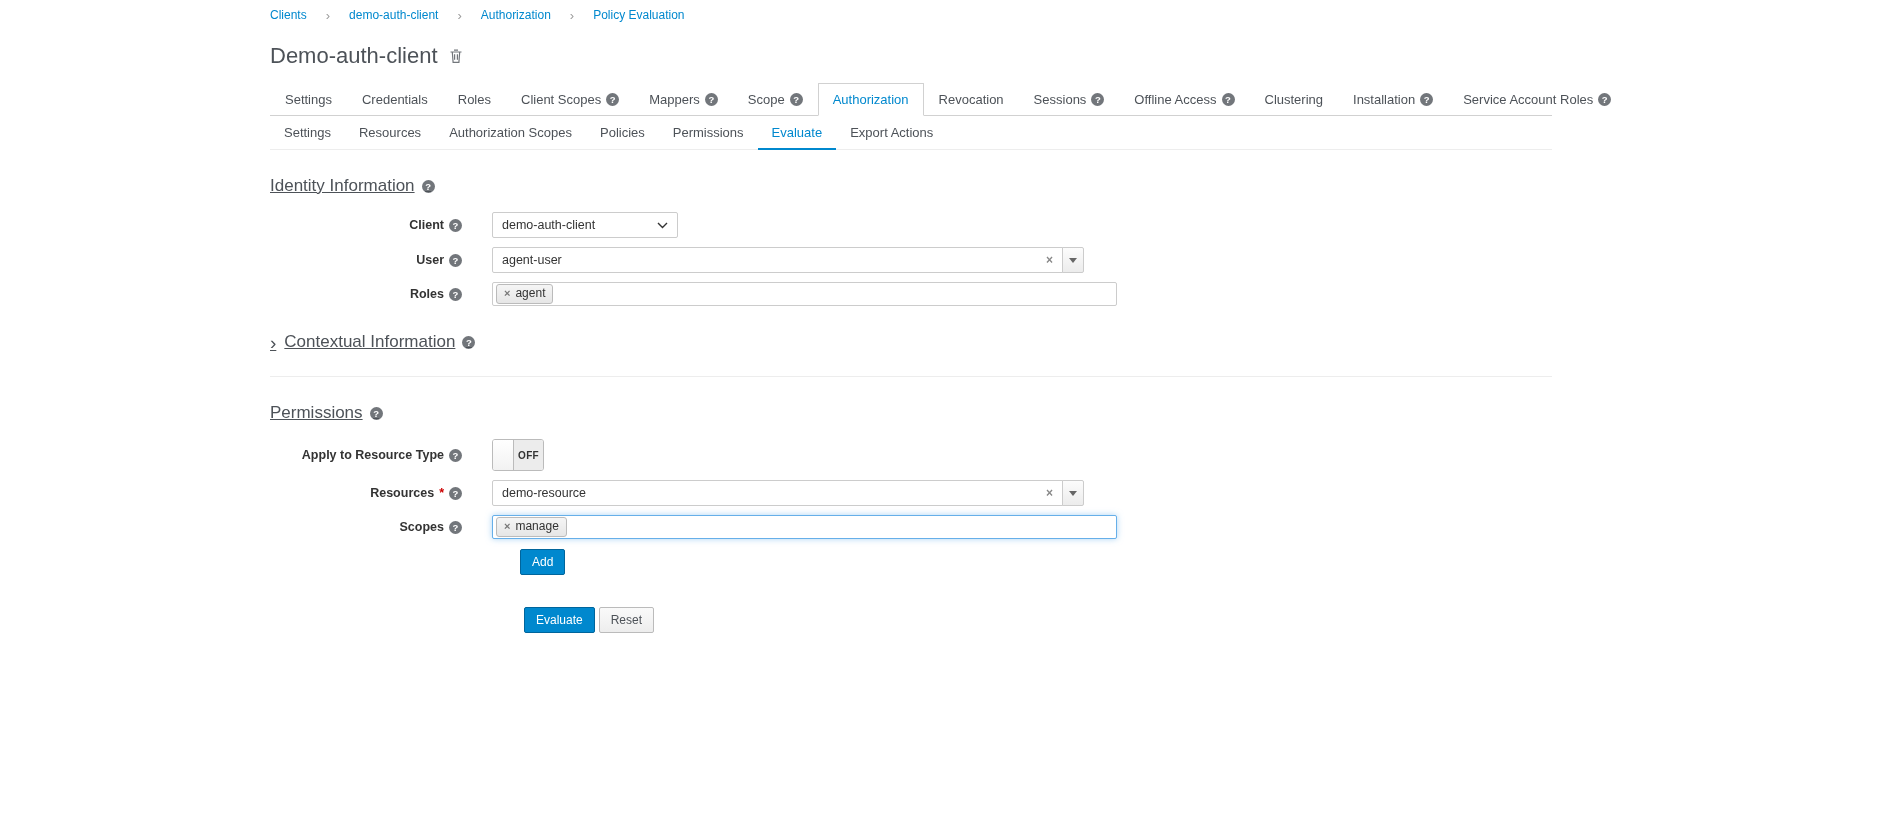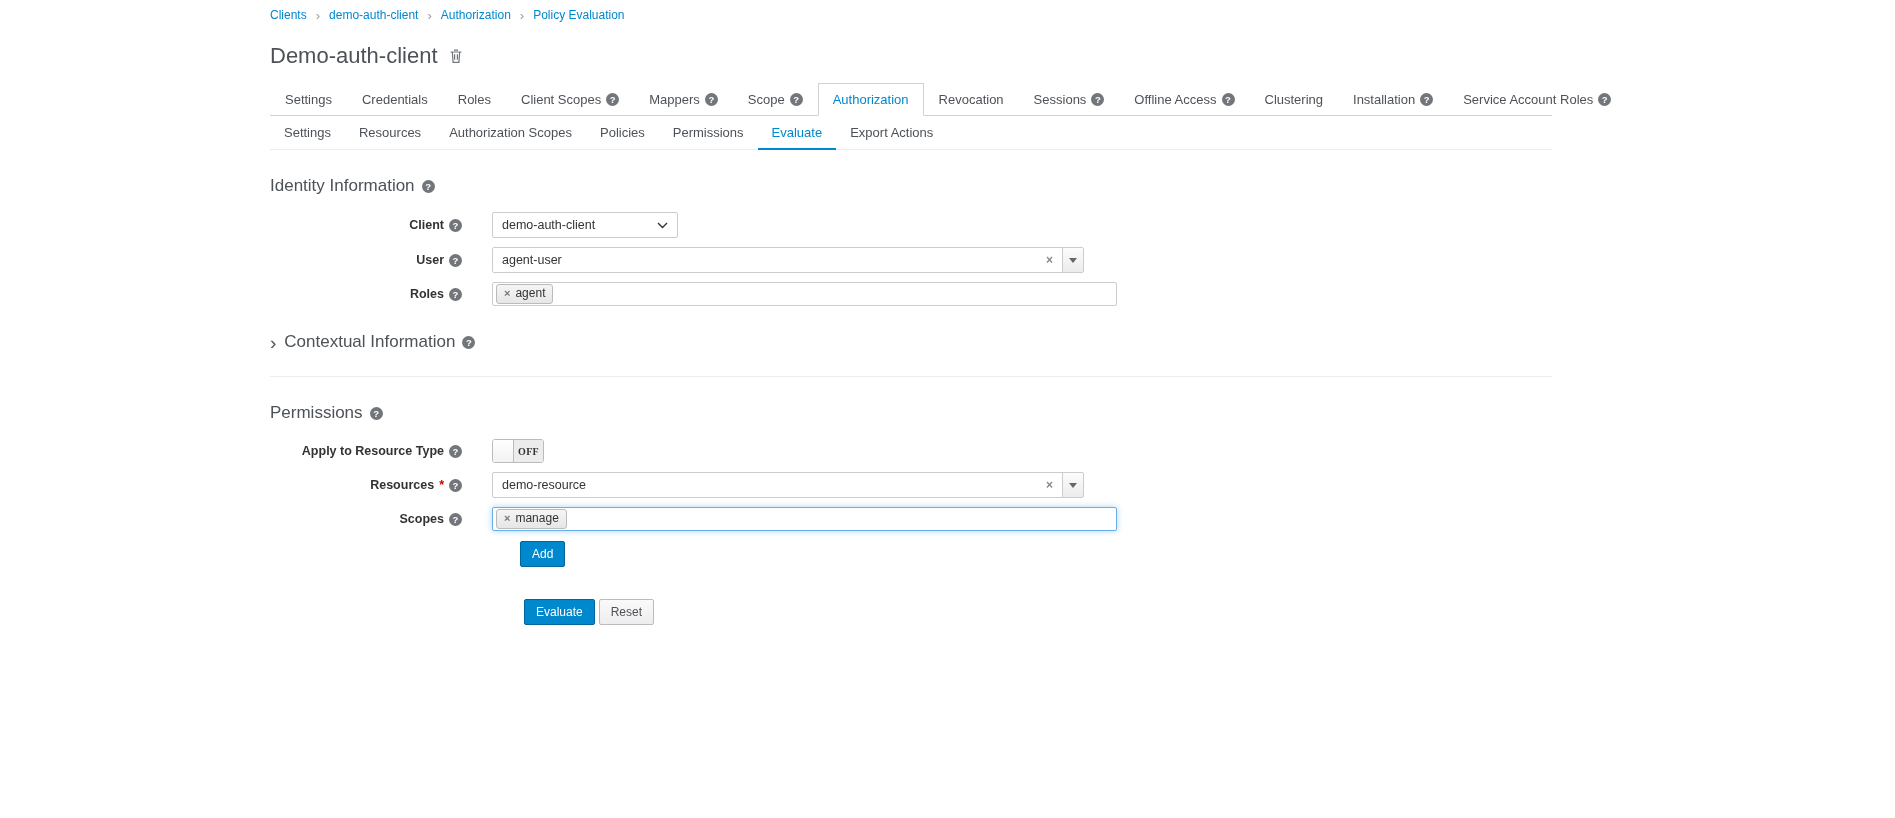--- a/index.html
+++ b/index.html
@@ -5,21 +5,21 @@
   * { box-sizing: border-box; }
   html, body { margin:0; padding:0; background:#fff; }
   body {
     width:1895px; min-height:818px;
     font-family:"Liberation Sans", sans-serif;
     color:#4d5258; font-size:13px;
   }
   .container { margin-left:270px; width:1282px; }
 
   
-  .breadcrumb { list-style:none; margin:0; padding:8px 0 0; display:flex; align-items:center; gap:9px; font-size:12px; }
+  .breadcrumb { list-style:none; margin:0; padding:8px 0 0; display:flex; align-items:center; gap:19px; font-size:12px; }
   .breadcrumb a { color:#0088ce; text-decoration:none; cursor:pointer; }
   .breadcrumb .sep { color:#9c9c9c; font-size:13px; line-height:1; }
 
   
   .page-title { display:flex; align-items:center; gap:10px; margin:21px 0 8px; font-size:22px; font-weight:400; color:#4d5258; }
   .trash-btn { display:inline-flex; cursor:pointer; align-items:center; }
 
   
   .help-icon {
     width:13px; height:13px; border-radius:50%; background:#72767b; color:#fff;
@@ -34,21 +34,21 @@
     border:1px solid transparent; margin-bottom:-1px; white-space:nowrap; border-radius:1px 1px 0 0;
   }
   .nav-tabs .tab.active { background:#fff; border-color:#d1d1d1 #d1d1d1 #fff #d1d1d1; color:#0088ce; }
 
   
   .sub-tabs { display:flex; list-style:none; margin:0; padding:0; border-bottom:1px solid #ededed; font-size:13px; }
   .sub-tabs .tab { padding:9px 14px 8px; color:#4d5258; cursor:pointer; border-bottom:2px solid transparent; margin-bottom:-1px; white-space:nowrap; }
   .sub-tabs .tab.active { color:#0088ce; border-bottom-color:#0088ce; }
 
   
-  .section-title { display:flex; align-items:center; gap:7px; font-size:17px; font-weight:400; color:#4d5258; margin:26px 0 16px; }
+  .section-title { display:flex; align-items:center; gap:7px; font-size:17px; font-weight:400; color:#4d5258; margin:26px 0 16px;text-decoration:underline; }
   .angle-icon { font-size:19px; line-height:1; color:#4d5258; margin-right:1px; }
   .section-permissions { border-top:1px solid #ededed; margin-top:24px; }
 
   
   .form-group { display:flex; align-items:center; margin-bottom:9px; }
   .form-label {
     width:192px; display:flex; justify-content:flex-end; align-items:center; gap:5px;
     font-size:12.5px; font-weight:bold; color:#333; flex:none;
   }
   .required-mark { color:#c00; font-weight:bold; }
@@ -82,22 +82,22 @@
   .tag-box.focused { border-color:#66afe9; box-shadow:0 0 6px rgba(102,175,233,.55); }
   .tag {
     display:inline-flex; align-items:center; gap:5px;
     background:linear-gradient(#f5f5f5, #e6e6e6); border:1px solid #bbb; border-radius:3px;
     padding:1px 7px 2px; font-size:12px; color:#333; line-height:1.3;
   }
   .tag-remove { color:#777; font-weight:bold; font-size:11px; cursor:pointer; line-height:1; }
 
   
   .toggle {
-    display:flex; width:52px; height:24px; border:1px solid #bbb; border-radius:3px;
-    overflow:hidden; cursor:pointer; font-size:10px; font-weight:bold;font-family:Liberation Serif, serif;
+    display:flex; width:52px; height:32px; border:1px solid #bbb; border-radius:3px;
+    overflow:hidden; cursor:pointer; font-size:10px; font-weight:bold;
   }
   .toggle-handle { width:21px; background:linear-gradient(#fff, #f2f2f2); border-right:1px solid #bbb; flex:none; }
   .toggle-off-label { flex:1; background:#ececec; color:#333; display:flex; align-items:center; justify-content:center; letter-spacing:.3px; }
 
   
   .btn { font-size:12px; padding:4px 11px; border-radius:2px; cursor:pointer; border:1px solid transparent; font-family:inherit; line-height:1.35; }
   .btn-primary { background:#0088ce; border-color:#00659c; color:#fff;margin-left:28px; }
   .btn-default { background:linear-gradient(#fafafa, #ededed); border-color:#bbb; color:#4d5258; }
   .add-row { margin-top:10px; }
   .action-row { margin-top:32px; display:flex; gap:4px; margin-bottom:60px; }

